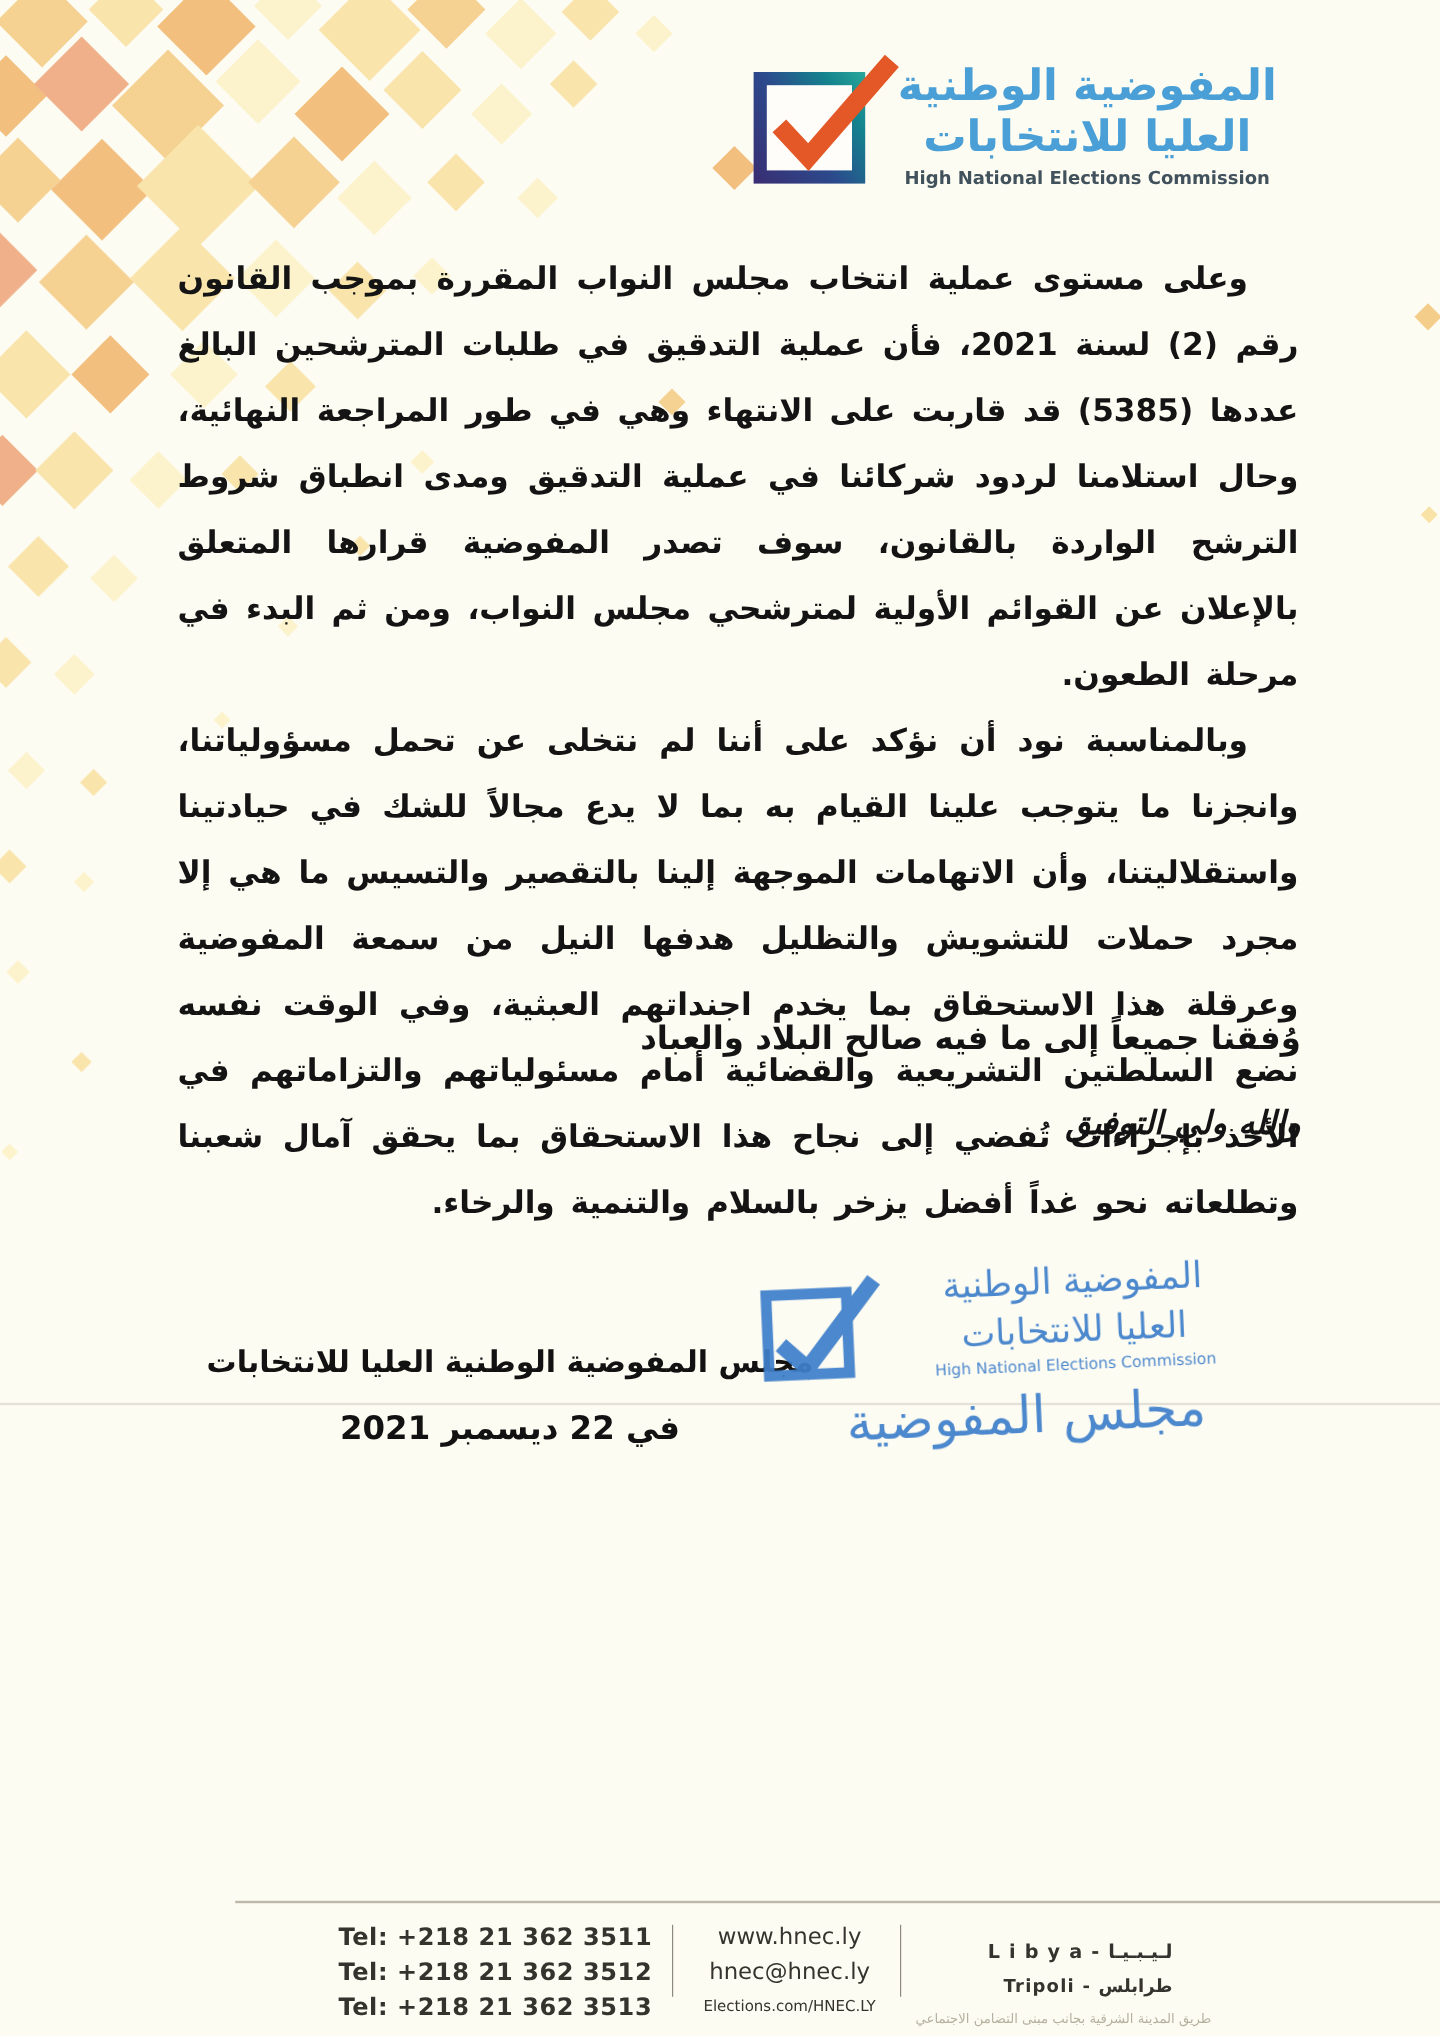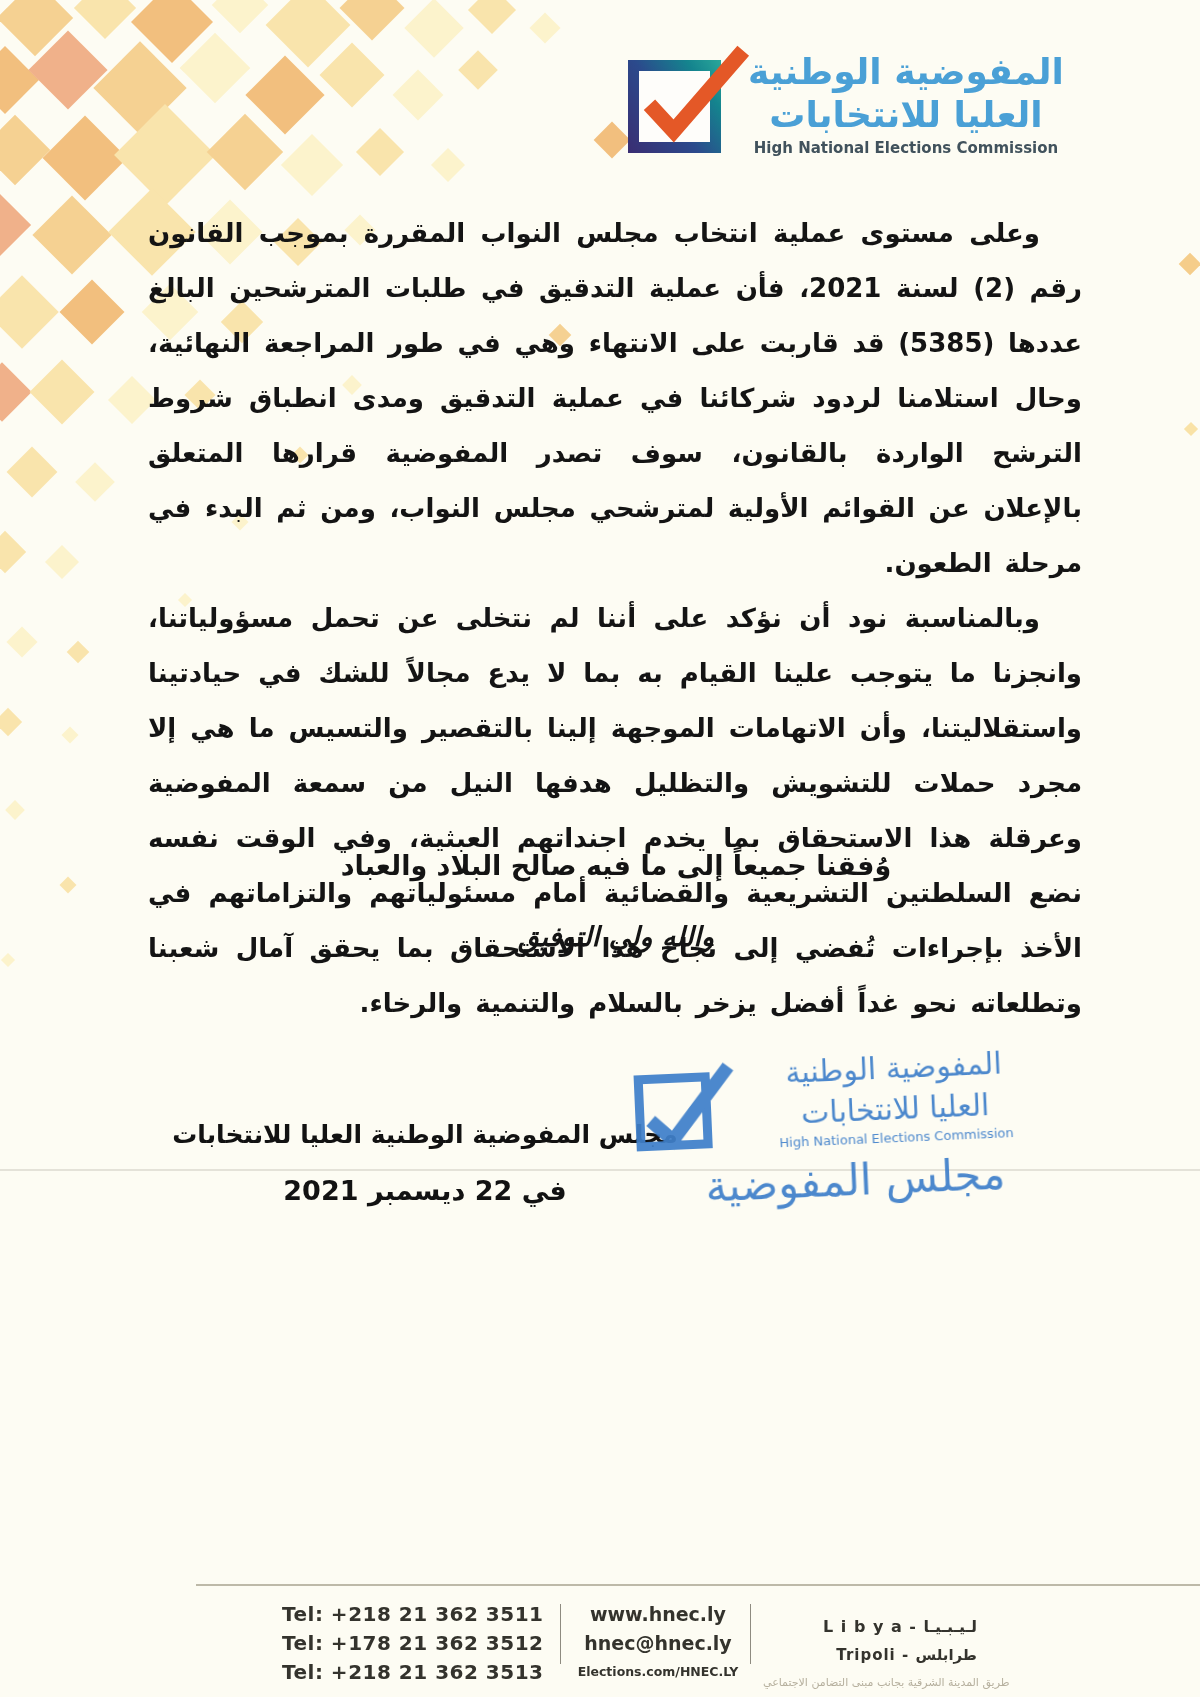--- a/index.html
+++ b/index.html
@@ -28,21 +28,21 @@
   .logo-ar1{font-size:36px;font-weight:bold;color:#4aa0d6;line-height:1.2;white-space:nowrap;}
   .logo-ar2{font-size:36px;font-weight:bold;color:#4aa0d6;line-height:1.2;letter-spacing:1px;white-space:nowrap;}
   .logo-en{font-size:15px;font-weight:bold;color:#41525c;margin-top:3px;direction:ltr;white-space:nowrap;}
 
   
   .body-text{position:absolute;top:206px;right:118px;width:934px;
     direction:rtl;text-align:justify;font-size:26px;font-weight:bold;color:#141414;
     line-height:55px;word-spacing:4px;}
   .para{margin:0;text-indent:42px;}
 
-  .dua{position:absolute;top:830px;left:148px;width:936px;text-align:center;direction:rtl;
+  .dua{position:absolute;top:830px;left:148px;width:936px;text-align:right;direction:rtl;
     font-weight:bold;color:#141414;}
   .dua-line1{font-size:27px;line-height:72px;}
   .dua-line2{font-size:27px;line-height:70px;font-style:italic;}
 
   
   .sig{position:absolute;left:156px;top:1110px;width:538px;text-align:center;direction:rtl;
     font-weight:bold;color:#121212;}
   .sig-line1{font-size:25px;line-height:50px;white-space:nowrap;}
   .sig-line2{font-size:27px;line-height:62px;}
 
@@ -61,21 +61,21 @@
   .stamp-en{font-size:13px;direction:ltr;white-space:nowrap;margin-top:2px;}
   .stamp-council{font-size:43px;letter-spacing:3px;text-align:center;margin-top:8px;direction:rtl;white-space:nowrap;}
 
   
   .footer-rule{position:absolute;top:1584px;left:196px;width:1004px;height:2px;background:#bdb9a8;}
   .footer{position:absolute;top:1596px;left:0;width:1196px;height:100px;color:#34332d;}
   .f-phones{position:absolute;left:282px;top:4px;font-weight:bold;font-size:20px;line-height:29px;letter-spacing:0.5px;white-space:nowrap;}
   .f-sep{position:absolute;top:8px;width:1px;height:60px;background:#8e8b80;}
   .f-sep1{left:560px;}
   .f-sep2{left:750px;}
-  .f-web{position:absolute;left:574px;top:4px;width:168px;text-align:center;font-weight:bold;}
+  .f-web{position:absolute;left:574px;top:4px;width:168px;text-align:center;font-weight:normal;}
   .f-web-line{font-size:19px;line-height:29px;white-space:nowrap;}
   .f-web-fb{font-size:12.5px;line-height:27px;white-space:nowrap;}
   .f-loc{position:absolute;left:763px;top:16px;width:214px;text-align:right;font-weight:bold;}
   .f-loc-line1{font-size:16px;line-height:29px;letter-spacing:1px;white-space:nowrap;}
   .f-loc-line2{font-size:15px;line-height:29px;letter-spacing:1px;white-space:nowrap;}
   .f-loc-addr{font-size:11px;line-height:25px;color:#b6b09e;font-weight:normal;white-space:nowrap;}
 </style>
 </head>
 <body>
 
@@ -187,21 +187,21 @@
         <div class="stamp-en">High National Elections Commission</div>
       </div>
     </div>
     <div class="stamp-council">مجلس المفوضية</div>
   </div>
 
   <div class="footer-rule"></div>
   <div class="footer">
     <div class="f-phones">
       <div>Tel: +218 21 362 3511</div>
-      <div>Tel: +178 21 362 3512</div>
+      <div>Tel: +218 21 362 3512</div>
       <div>Tel: +218 21 362 3513</div>
     </div>
     <div class="f-sep f-sep1"></div>
     <div class="f-web">
       <div class="f-web-line">www.hnec.ly</div>
       <div class="f-web-line">hnec@hnec.ly</div>
       <div class="f-web-fb">Elections.com/HNEC.LY</div>
     </div>
     <div class="f-sep f-sep2"></div>
     <div class="f-loc">

